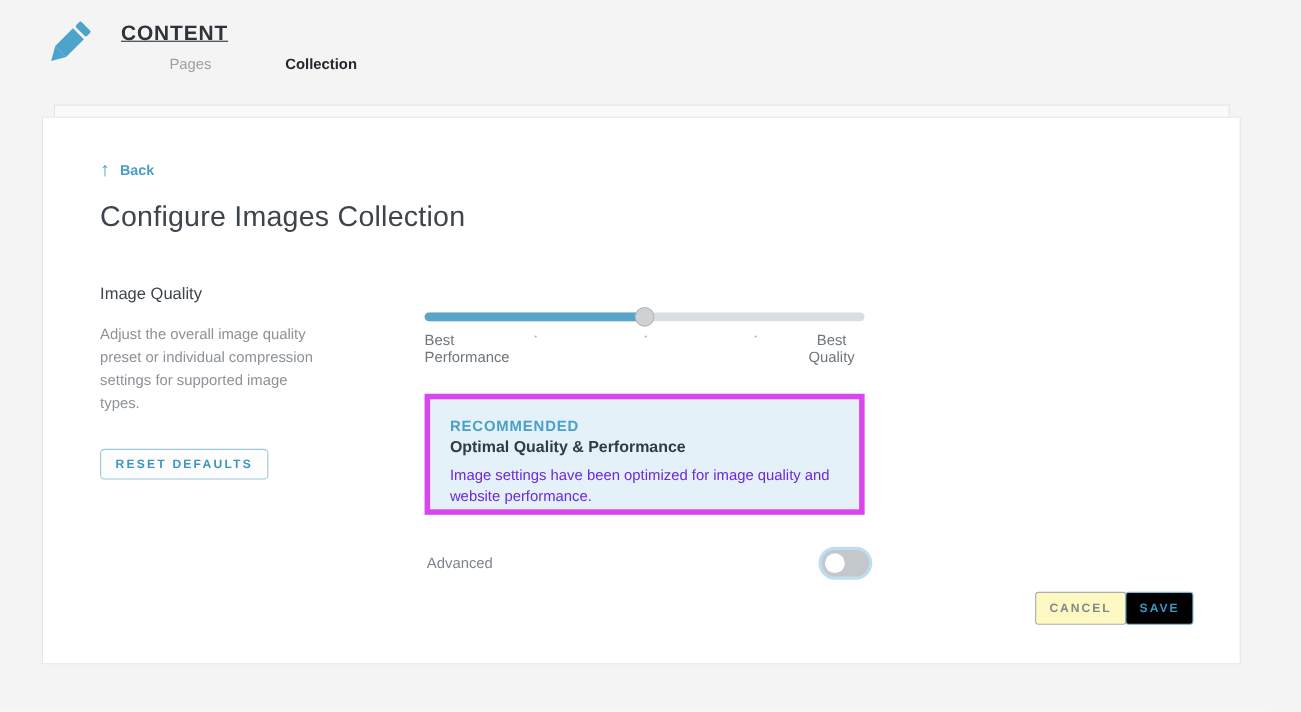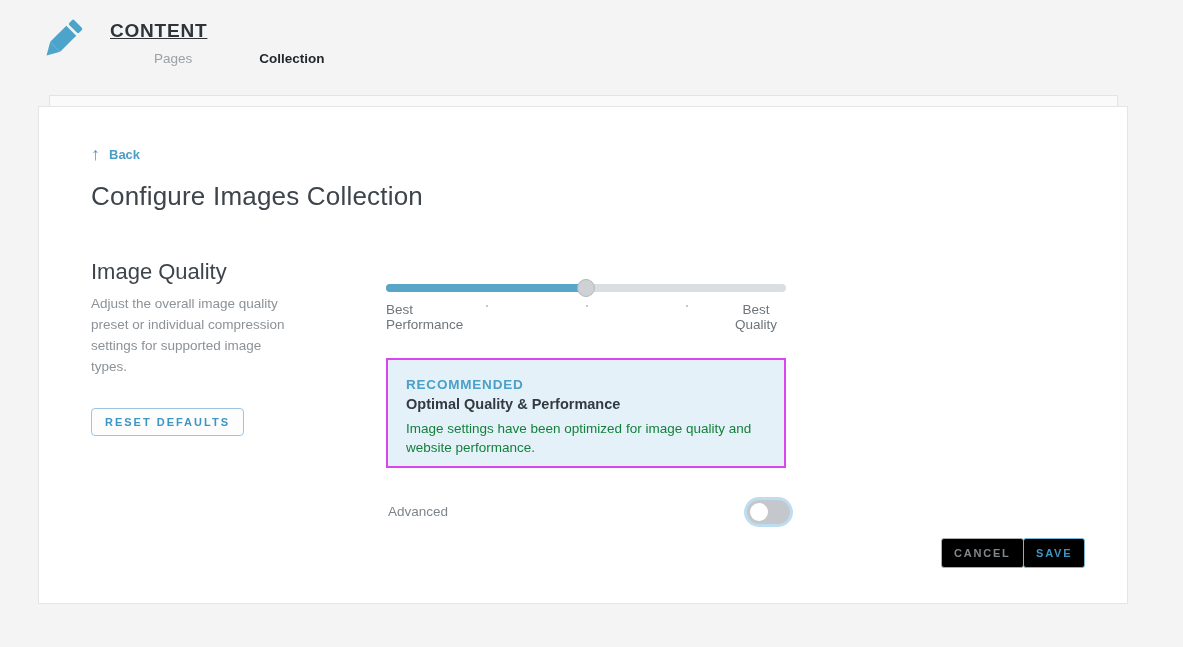--- a/index.html
+++ b/index.html
@@ -44,21 +44,21 @@
   .back-arrow { font-size: 18px; font-weight: normal; margin-right: 9px; line-height: 18px; }
 
   .page-title {
     position: absolute; left: 52px; top: 74px;
     font-size: 26px; font-weight: 400; color: #3d444b; letter-spacing: 0.2px;
   }
 
   
   .section-title {
     position: absolute; left: 52px; top: 152px;
-    font-size: 22px; font-weight: 400; color: #3d444b;
+    font-size: 15px; font-weight: 400; color: #3d444b;
   }
   .section-desc {
     position: absolute; left: 52px; top: 186px; width: 210px;
     font-size: 13.5px; line-height: 21px; color: #8c9298;
   }
   .reset-btn {
     position: absolute; left: 52px; top: 301px;
     background: #fdfdfe; border: 1px solid #9cc6dd; border-radius: 4px;
     color: #3d96c2; font-family: "Liberation Sans", sans-serif;
     font-size: 11px; font-weight: bold; letter-spacing: 2px;
@@ -87,25 +87,25 @@
     position: absolute; left: 347px; top: 196px; width: 400px;
     display: flex; justify-content: space-between;
     font-size: 13.5px; line-height: 14.5px; color: #6e757b;
   }
   .slider-label-left { width: 95px; }
   .slider-label-right { width: 60px; text-align: center; }
 
   
   .recommended {
     position: absolute; left: 347px; top: 251px; width: 400px; height: 110px;
-    background: #e4f1f8; border: 2px solid #d946ef; padding: 17px 18px;
+    background: #e4f1f8; border: 5px solid #d946ef; padding: 17px 18px;
   }
   .rec-badge { font-size: 13.5px; font-weight: bold; letter-spacing: 0.8px; color: #4aa0c8; }
   .rec-title { margin-top: 4px; font-size: 14.5px; font-weight: bold; color: #333a41; }
-  .rec-desc { margin-top: 7px; font-size: 13.5px; line-height: 19px; color: #15803d; width: 355px; }
+  .rec-desc { margin-top: 7px; font-size: 13.5px; line-height: 19px; color: #6d28d9; width: 355px; }
 
   
   .advanced-label {
     position: absolute; left: 349px; top: 397px;
     font-size: 13.5px; color: #7e858b;
   }
   .toggle {
     position: absolute; left: 708px; top: 393px; width: 43px; height: 24px;
     background: #c4c8cc; border-radius: 12px; cursor: pointer;
     box-shadow: 0 0 0 3px rgba(136, 195, 227, 0.55);
@@ -116,21 +116,21 @@
   }
 
   
   .btn {
     position: absolute; top: 431px;
     font-family: "Liberation Sans", sans-serif;
     font-size: 11px; font-weight: bold; letter-spacing: 1.8px;
     padding: 8px 12px; border-radius: 3px; cursor: pointer;
   }
   .cancel-btn {
-    left: 902px; background: #000000; border: 1px solid #adadad; color: #82878b; text-align: right;
+    left: 902px; background: #fef9c3; border: 1px solid #adadad; color: #82878b; text-align: right;
   }
   .save-btn {
     left: 984px; background: #000000; border: 1px solid #7ab7d8; color: #3d96c2;
   }
 </style>
 </head>
 <body>
 
 <header class="app-header">
   <svg class="pencil-svg" width="56" height="56" viewBox="0 0 64 64" aria-hidden="true">

